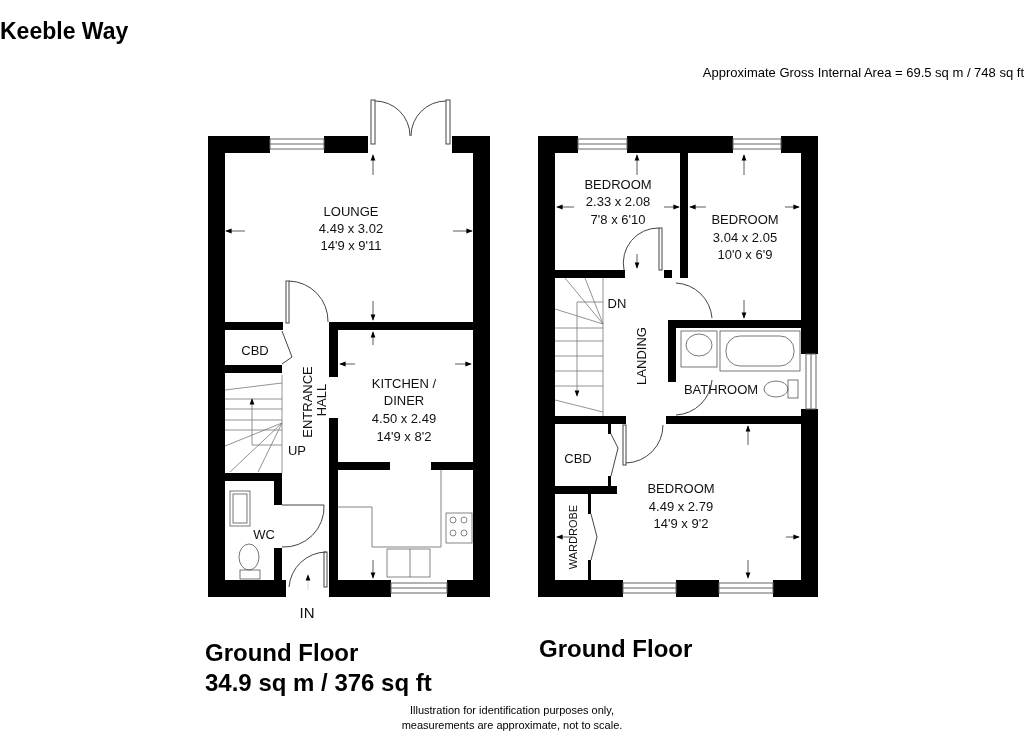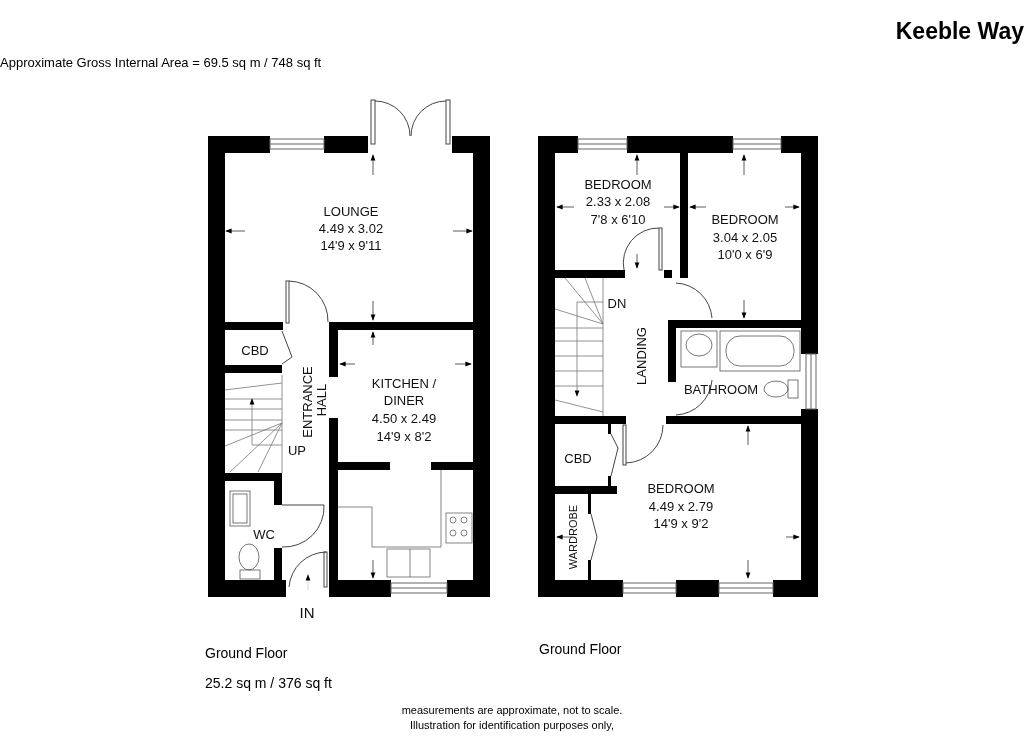--- a/index.html
+++ b/index.html
@@ -1,21 +1,21 @@
 <!DOCTYPE html>
 <html><head>
 <meta charset="utf-8">
 <style>
   html, body { margin:0; padding:0; background:#ffffff; }
   body { width:1024px; height:739px; position:relative; overflow:hidden; font-family:"Liberation Sans", sans-serif; color:#000; }
-  .title { position:absolute; left:0; width:1024px; top:18px; text-align:right; font-weight:bold; font-size:23px; }
-  .subtitle { position:absolute; left:0; width:1024px; top:55px; text-align:left; font-size:13px; }
+  .title { position:absolute; left:0; width:1024px; top:18px; text-align:left; font-weight:bold; font-size:23px; }
+  .subtitle { position:absolute; left:0; width:1024px; top:65px; text-align:right; font-size:13px; }
   svg.plan { position:absolute; left:0; top:0; }
   .lbl { font-family:"Liberation Sans", sans-serif; font-size:13px; fill:#111; }
-  .floor-name { position:absolute; font-weight:normal; font-size:14px; line-height:30px; }
+  .floor-name { position:absolute; font-weight:bold; font-size:24px; line-height:30px; }
   .disclaimer { position:absolute; left:0; width:1024px; top:703px; text-align:center; font-size:11px; line-height:15px; }
 </style>
 </head>
 <body>
 
 <div class="title">Keeble Way</div>
 <div class="subtitle">Approximate Gross Internal Area =  69.5 sq m / 748 sq ft</div>
 
 <svg class="plan" width="1024" height="739" viewBox="0 0 1024 739">
   <defs>
@@ -259,22 +259,22 @@
     <text class="lbl" x="721" y="394" text-anchor="middle">BATHROOM</text>
     <text class="lbl" x="0" y="0" transform="translate(646,356) rotate(-90)" text-anchor="middle">LANDING</text>
     <text class="lbl" x="617" y="308" text-anchor="middle">DN</text>
     <text class="lbl" x="578" y="463" text-anchor="middle">CBD</text>
     <text class="lbl" x="0" y="0" transform="translate(577,537) rotate(-90)" text-anchor="middle" style="font-size:11px">WARDROBE</text>
   </g>
 </svg>
 
 <div class="floor-name" style="left:205px; top:638px;">
   <div>Ground Floor</div>
-  <div>25.2 sq m / 376 sq ft</div>
+  <div>34.9 sq m / 376 sq ft</div>
 </div>
 <div class="floor-name" style="left:539px; top:634px;">
   <div>Ground Floor</div>
 </div>
 
 <div class="disclaimer">
+  <div>Illustration for identification purposes only,</div>
   <div>measurements are approximate, not to scale.</div>
-  <div>Illustration for identification purposes only,</div>
 </div>
 
 </body></html>

